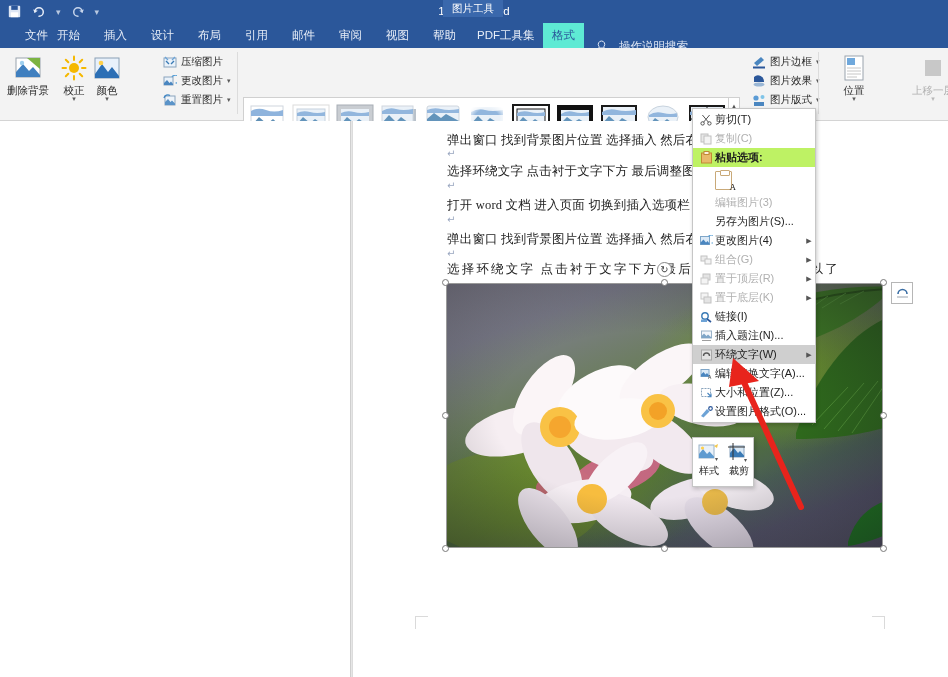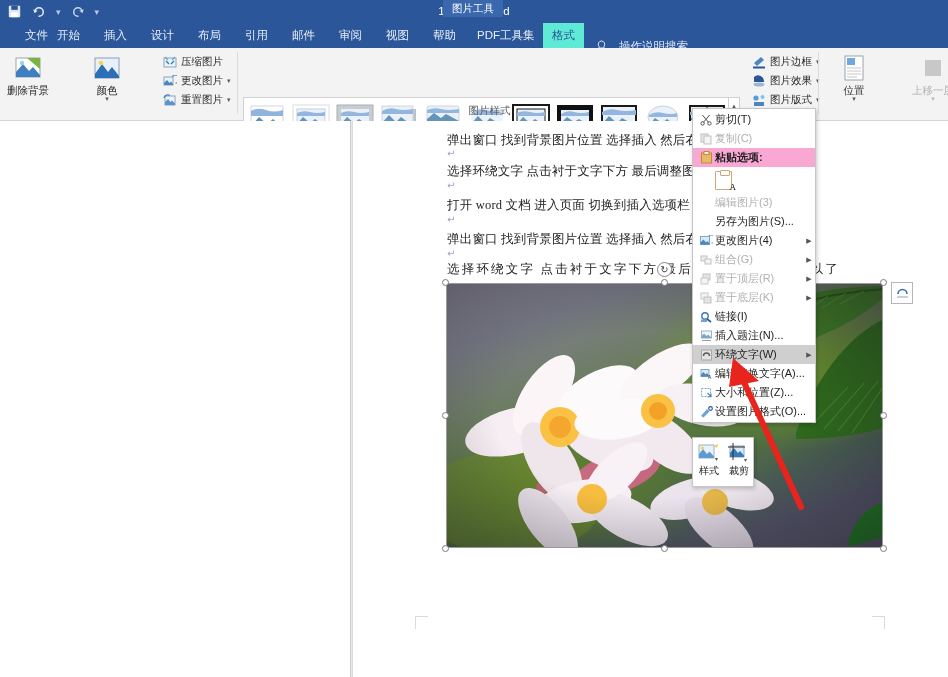--- a/index.html
+++ b/index.html
@@ -153,21 +153,21 @@
     padding:1px 0;
   }
   .mi {
     position:relative; height:19px; display:flex; align-items:center;
     font-size:11px; color:#1e1e1e; padding-left:4px;
   }
   .mi .mic { width:18px; height:16px; flex:0 0 18px; display:flex; align-items:center; justify-content:center; }
   .mi .mtx { flex:1; white-space:nowrap; }
   .mi .mar { width:12px; text-align:center; font-size:7px; color:#555; }
   .mi.disabled { color:#b0b0b0; }
-  .mi.hdr { font-weight:bold; background:#f9a8d4; }
+  .mi.hdr { font-weight:bold; background:#bef264; }
   .mi.sel { background:#cfcfcf; }
   .paste-row { height:26px; display:flex; align-items:center; padding-left:22px; }
   .pasteicon {
     width:17px; height:19px; border:1px solid #c9a978; border-radius:1px;
     background:#fff; position:relative;
   }
   .pasteicon::before{
     content:""; position:absolute; left:4px; top:-2px; width:8px; height:4px;
     background:#fff; border:1px solid #c9a978; border-radius:1px;
   }
@@ -249,20 +249,39 @@
       <svg width="30" height="26" viewBox="0 0 30 26">
         <rect x="3" y="3" width="24" height="19" fill="#fff" stroke="#9aa3ad"></rect>
         <path d="M3 17 L10 9 L16 16 L20 12 L27 20 L27 22 L3 22Z" fill="#3f7fbf"></path>
         <path d="M14 3 L27 3 L27 14Z" fill="#7cb342"></path>
         <circle cx="9" cy="8" r="2.2" fill="#9fd0f0"></circle>
       </svg>
     </div>
     <div class="lb">删除背景</div>
   </div>
 
+  <div class="bigbtn" style="left:46px">
+    <div class="gl">
+      <svg width="26" height="26" viewBox="0 0 26 26">
+        <circle cx="13" cy="13" r="5" fill="#f5b800"></circle>
+        <g stroke="#f5b800" stroke-width="2" stroke-linecap="round">
+          <line x1="13" y1="1.5" x2="13" y2="5"></line>
+            <line x1="13" y1="21" x2="13" y2="24.5"></line>
+          <line x1="1.5" y1="13" x2="5" y2="13"></line>
+            <line x1="21" y1="13" x2="24.5" y2="13"></line>
+          <line x1="4.8" y1="4.8" x2="7.3" y2="7.3"></line>
+            <line x1="18.7" y1="18.7" x2="21.2" y2="21.2"></line>
+          <line x1="21.2" y1="4.8" x2="18.7" y2="7.3"></line>
+            <line x1="7.3" y1="18.7" x2="4.8" y2="21.2"></line>
+        </g>
+      </svg>
+    </div>
+    <div class="lb">校正</div>
+    <div class="ar">▾</div>
+  </div>
 
   <div class="bigbtn" style="left:79px">
     <div class="gl">
       <svg width="28" height="24" viewBox="0 0 28 24">
         <rect x="2" y="2" width="24" height="20" fill="#e8f1fb" stroke="#8aa0b5"></rect>
         <path d="M2 18 L9 8 L15 16 L19 11 L26 20 L26 22 L2 22Z" fill="#2c6fb5"></path>
         <circle cx="8" cy="7" r="2.3" fill="#ffd04a"></circle>
       </svg>
     </div>
     <div class="lb">颜色</div>
@@ -433,21 +452,20 @@
       <svg width="14" height="13" viewBox="0 0 14 13">
           <circle cx="4" cy="4" r="2.6" fill="#5a9bd5"></circle>
           <circle cx="10.5" cy="3" r="2" fill="#7fc4e8"></circle>
           <rect x="2" y="8" width="10" height="4" fill="#4a86c0"></rect>
         </svg>
     </span>
     <span>图片版式</span>
     <span class="ar">▾</span>
   </div>
 
-  <div class="grp-label" style="left:237px; top:56px; width:505px">图片样式</div>
   <div class="rb-sep" style="left:818px"></div>
 
   <div class="bigbtn" style="left:826px">
     <div class="gl">
       <svg width="24" height="26" viewBox="0 0 24 26">
           <rect x="3" y="1" width="18" height="24" fill="#fff" stroke="#9aa3ad"></rect>
           <rect x="5" y="3" width="8" height="7" fill="#6fa8dc"></rect>
           <line x1="5" y1="13" x2="19" y2="13" stroke="#c6c6c6"></line>
           <line x1="5" y1="16" x2="19" y2="16" stroke="#c6c6c6"></line>
           <line x1="5" y1="19" x2="19" y2="19" stroke="#c6c6c6"></line>

